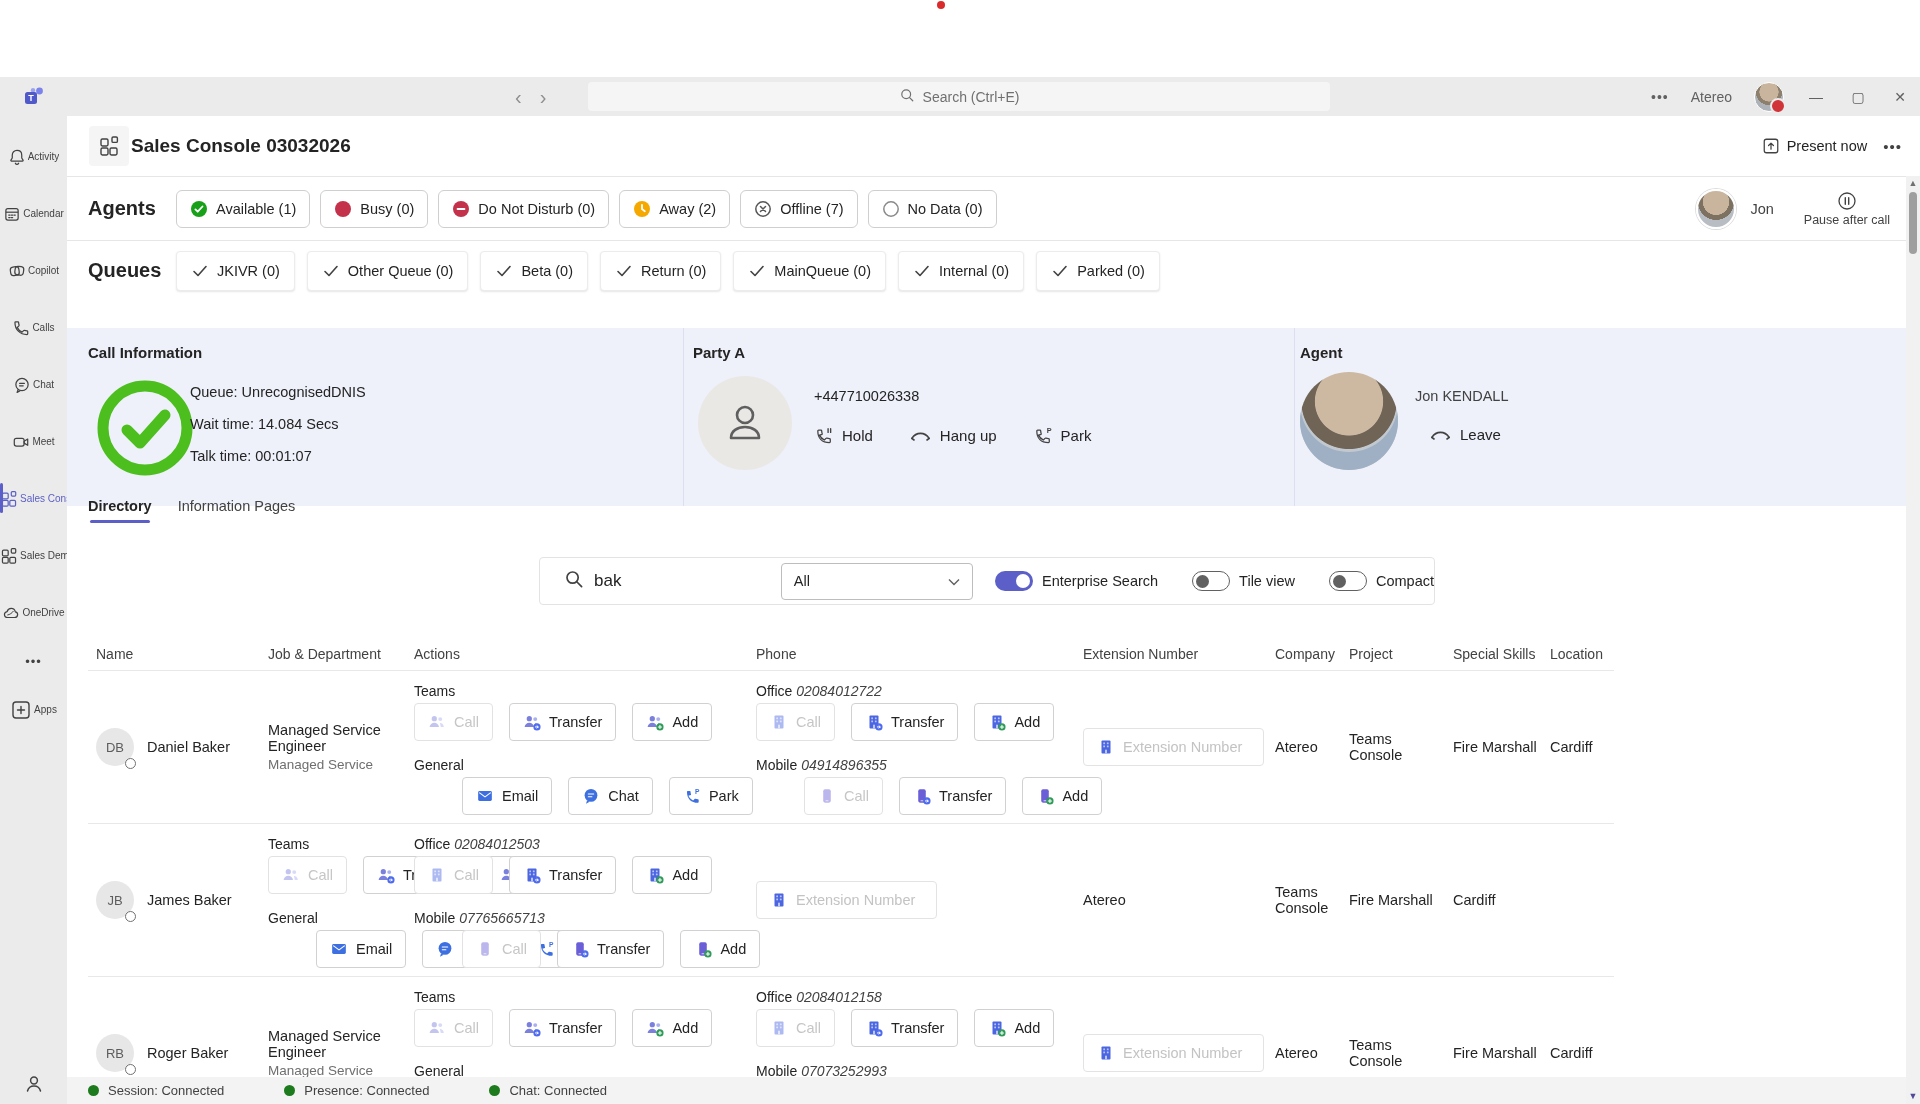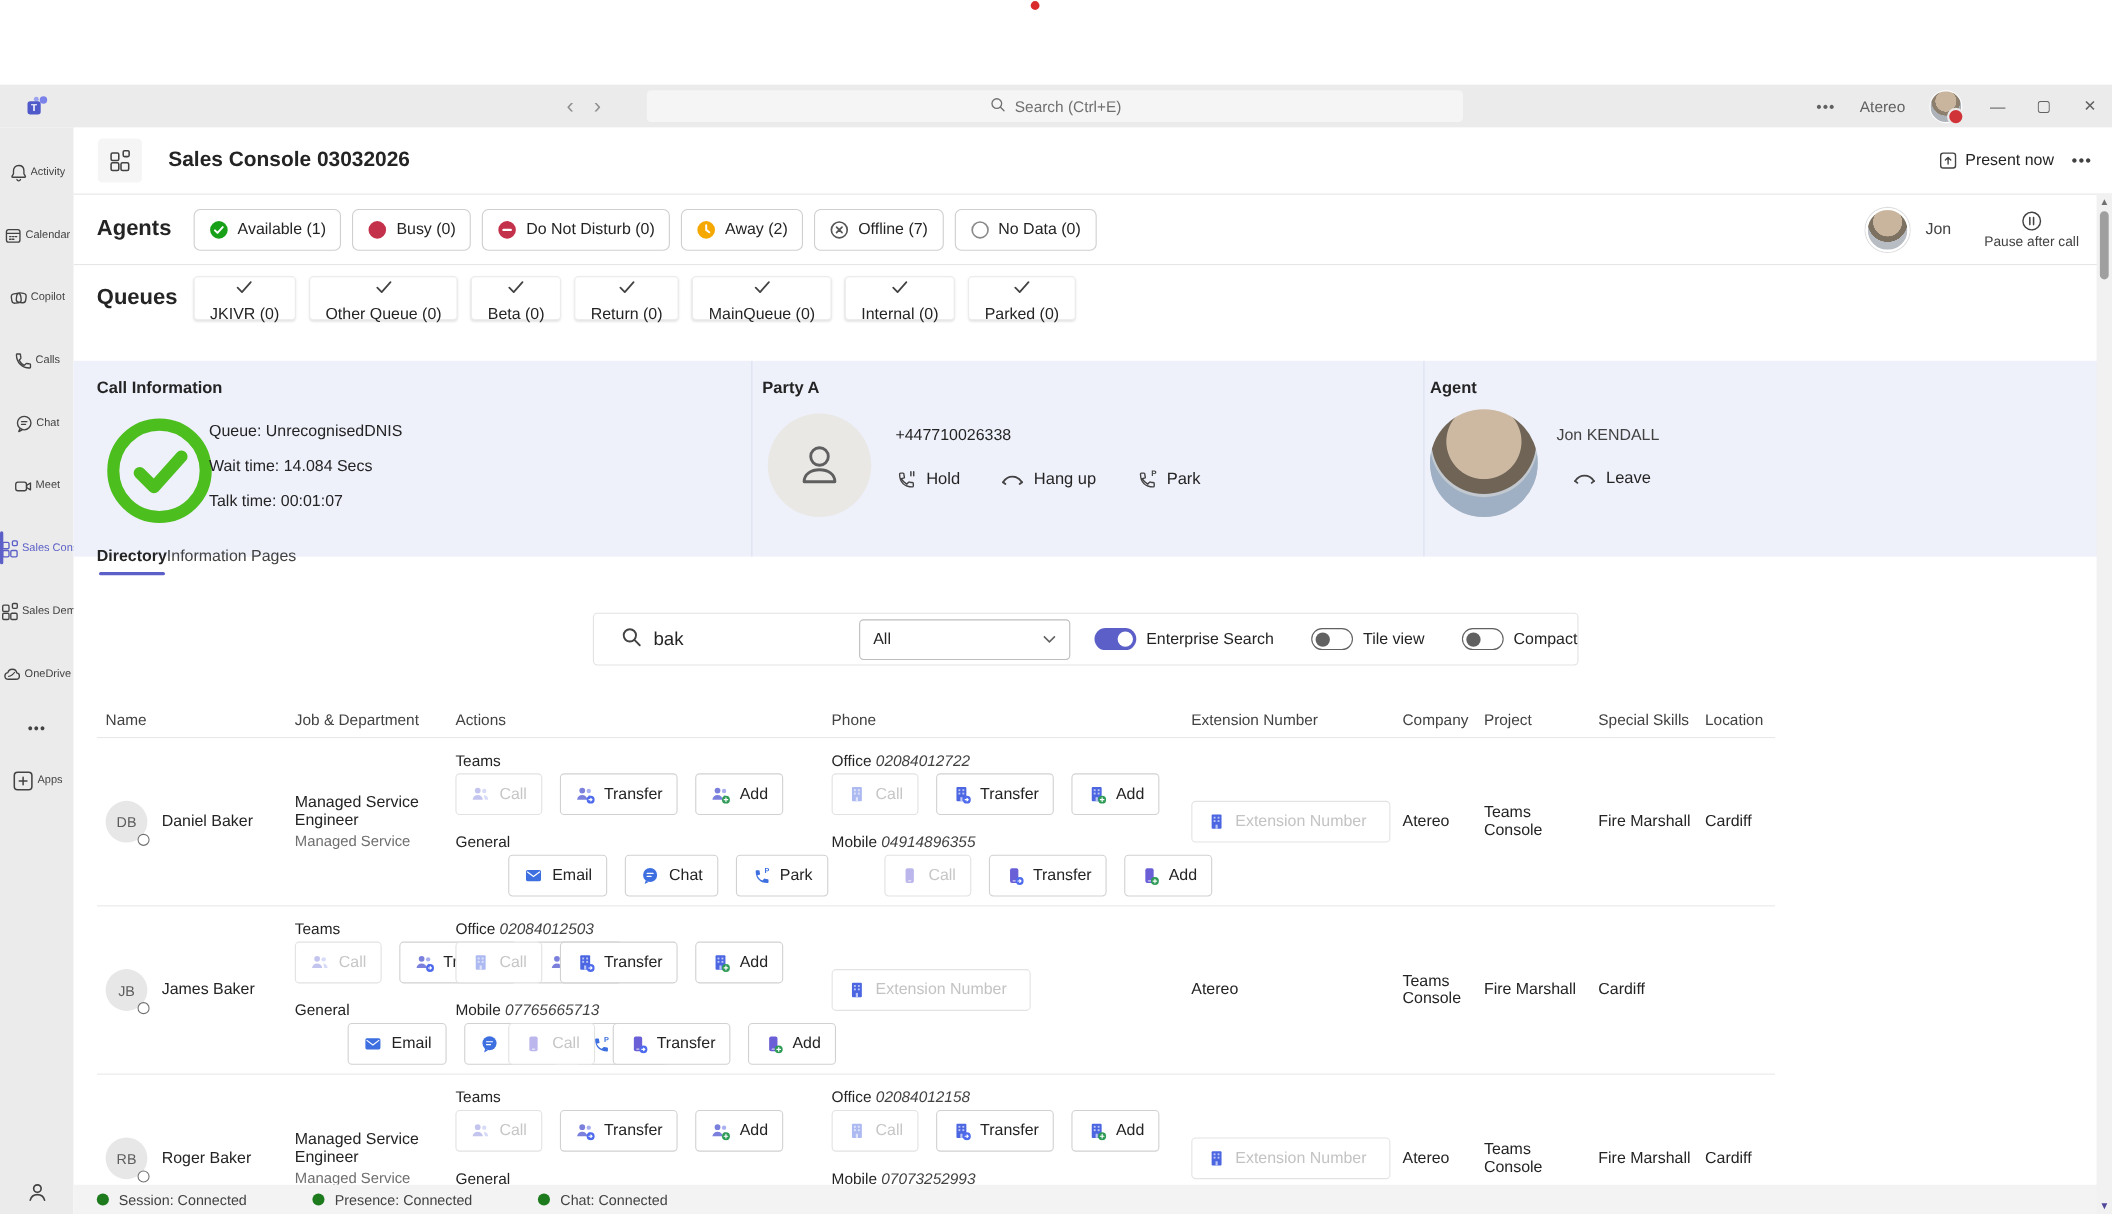--- a/index.html
+++ b/index.html
@@ -26,61 +26,61 @@
   .rail-item{position:relative;height:57px;display:flex;align-items:center;justify-content:center;gap:2px;color:#424242;}
   .rail-item .lbl{font-size:10px;max-width:64px;white-space:nowrap;overflow:hidden;}
   .rail-item.active{color:#5b5fc7;}
   .rail-item.active::before{content:"";position:absolute;left:0;top:13px;width:3px;height:30px;border-radius:3px;background:#5b5fc7;}
   .rail-item svg{display:block;}
   .rail-bottom{position:absolute;left:0;bottom:10px;width:67px;display:flex;justify-content:center;}
   
   .main{position:absolute;left:67px;top:116px;right:0;bottom:0;background:#fff;}
   .app-header{position:absolute;left:0;top:0;right:0;height:60px;border-bottom:1px solid #e6e6e6;display:flex;align-items:center;}
   .app-icon{width:40px;height:40px;margin-left:22px;background:#f5f5f5;border-radius:4px;display:flex;align-items:center;justify-content:center;}
-  .app-title{margin-left:24px;font-size:19px;font-weight:bold;}
+  .app-title{margin-left:2px;font-size:19px;font-weight:bold;}
   .hdr-right{position:absolute;right:18px;display:flex;align-items:center;gap:16px;}
   .present-btn{display:flex;align-items:center;gap:7px;font-size:14.5px;color:#242424;}
   .hdr-more{font-size:15px;color:#424242;letter-spacing:1px;}
   
   .agents-bar{position:absolute;left:0;top:61px;right:0;height:63px;border-bottom:1px solid #e6e6e6;display:flex;align-items:center;}
   .bar-title{margin-left:21px;font-size:20px;font-weight:bold;width:88px;}
   .chips{display:flex;gap:10px;align-items:center;}
   .chip{display:flex;align-items:center;gap:8px;height:36px;padding:0 13px;background:#fff;border:1px solid #cfcfcf;border-radius:6px;font-size:14.5px;color:#242424;white-space:nowrap;}
   .agents-right{position:absolute;right:30px;display:flex;align-items:center;gap:14px;}
   .jon-avatar{width:36px;height:36px;border-radius:50%;border:2px solid #fff;box-shadow:0 0 0 1px #ddd;
     background:radial-gradient(circle at 50% 30%,#c9b59e 0 42%,#7d7262 43% 58%,#b8bdc4 59%);}
   .jon-name{font-size:14.5px;color:#424242;}
   .pause-ctl{display:flex;flex-direction:column;align-items:center;gap:2px;margin-left:16px;color:#424242;}
   .pause-ctl .lbl{font-size:12.5px;}
   
   .queues-bar{position:absolute;left:0;top:125px;right:0;height:59px;display:flex;align-items:center;}
   .qchips{display:flex;gap:12px;}
   .qchip{display:flex;align-items:center;gap:8px;height:38px;padding:0 14px;background:#fff;border:1px solid #ececec;border-radius:4px;
-    box-shadow:0 1px 2px rgba(0,0,0,.10);font-size:14.5px;color:#242424;white-space:nowrap;flex-direction:column;}
+    box-shadow:0 1px 2px rgba(0,0,0,.10);font-size:14.5px;color:#242424;white-space:nowrap;}
   
   .panels{position:absolute;left:0;top:184px;right:0;height:178px;background:#eef0fa;display:flex;margin-top:28px;}
   .panel{position:relative;height:100%;}
   .panel .ptitle{position:absolute;top:16px;font-size:15px;font-weight:bold;color:#242424;}
   .p1{width:616px;border-right:1px solid #dcdff0;}
   .p2{width:610px;border-right:1px solid #dcdff0;}
   .p3{flex:1;}
   .p1 .ptitle{left:21px;}
   .big-check{position:absolute;left:26px;top:48px;}
   .ci-lines{position:absolute;left:123px;top:56px;display:flex;flex-direction:column;gap:16px;font-size:14.5px;color:#242424;}
   .pa-avatar{position:absolute;left:14px;top:48px;width:94px;height:94px;border-radius:50%;background:#e9e8e5;display:flex;align-items:center;justify-content:center;}
   .pa-number{position:absolute;left:130px;top:60px;font-size:14.5px;}
   .pa-actions{position:absolute;left:130px;top:98px;display:flex;gap:36px;}
   .call-act{display:flex;align-items:center;gap:8px;font-size:15px;color:#242424;}
   .p3 .ptitle{left:5px;}
   .ag-photo{position:absolute;left:5px;top:44px;width:98px;height:98px;border-radius:50%;overflow:hidden;
     background:radial-gradient(circle at 50% 30%,#cdb9a2 0 40%,#6f6455 41% 56%,#c2c8cf 57%);box-shadow:inset 0 -18px 0 #9fb0c4;}
   .ag-name{position:absolute;left:120px;top:60px;font-size:14.5px;color:#424242;}
   .ag-actions{position:absolute;left:134px;top:98px;}
   
-  .tabs{position:absolute;left:21px;top:382px;display:flex;}
+  .tabs{position:absolute;left:21px;top:382px;display:flex;gap:26px;}
   .tab{font-size:14.5px;color:#424242;padding-bottom:9px;position:relative;}
   .tab.active{color:#242424;font-weight:bold;}
   .tab.active::after{content:"";position:absolute;left:2px;right:2px;bottom:0;height:3px;border-radius:3px;background:#5b5fc7;}
   
   .search-row{position:absolute;left:472px;top:441px;width:894px;height:46px;background:#fff;border:1px solid #e3e3e3;border-radius:4px;
     display:flex;align-items:center;}
   .dir-search{display:flex;align-items:center;gap:10px;margin-left:24px;width:210px;}
   .dir-search .q{font-size:17px;color:#242424;}
   .filter-select{width:192px;height:35px;border:1px solid #bdbdbd;border-radius:4px;background:#fff;display:flex;align-items:center;
     padding:0 12px;font-size:14.5px;color:#242424;justify-content:space-between;margin-left:35px;}

